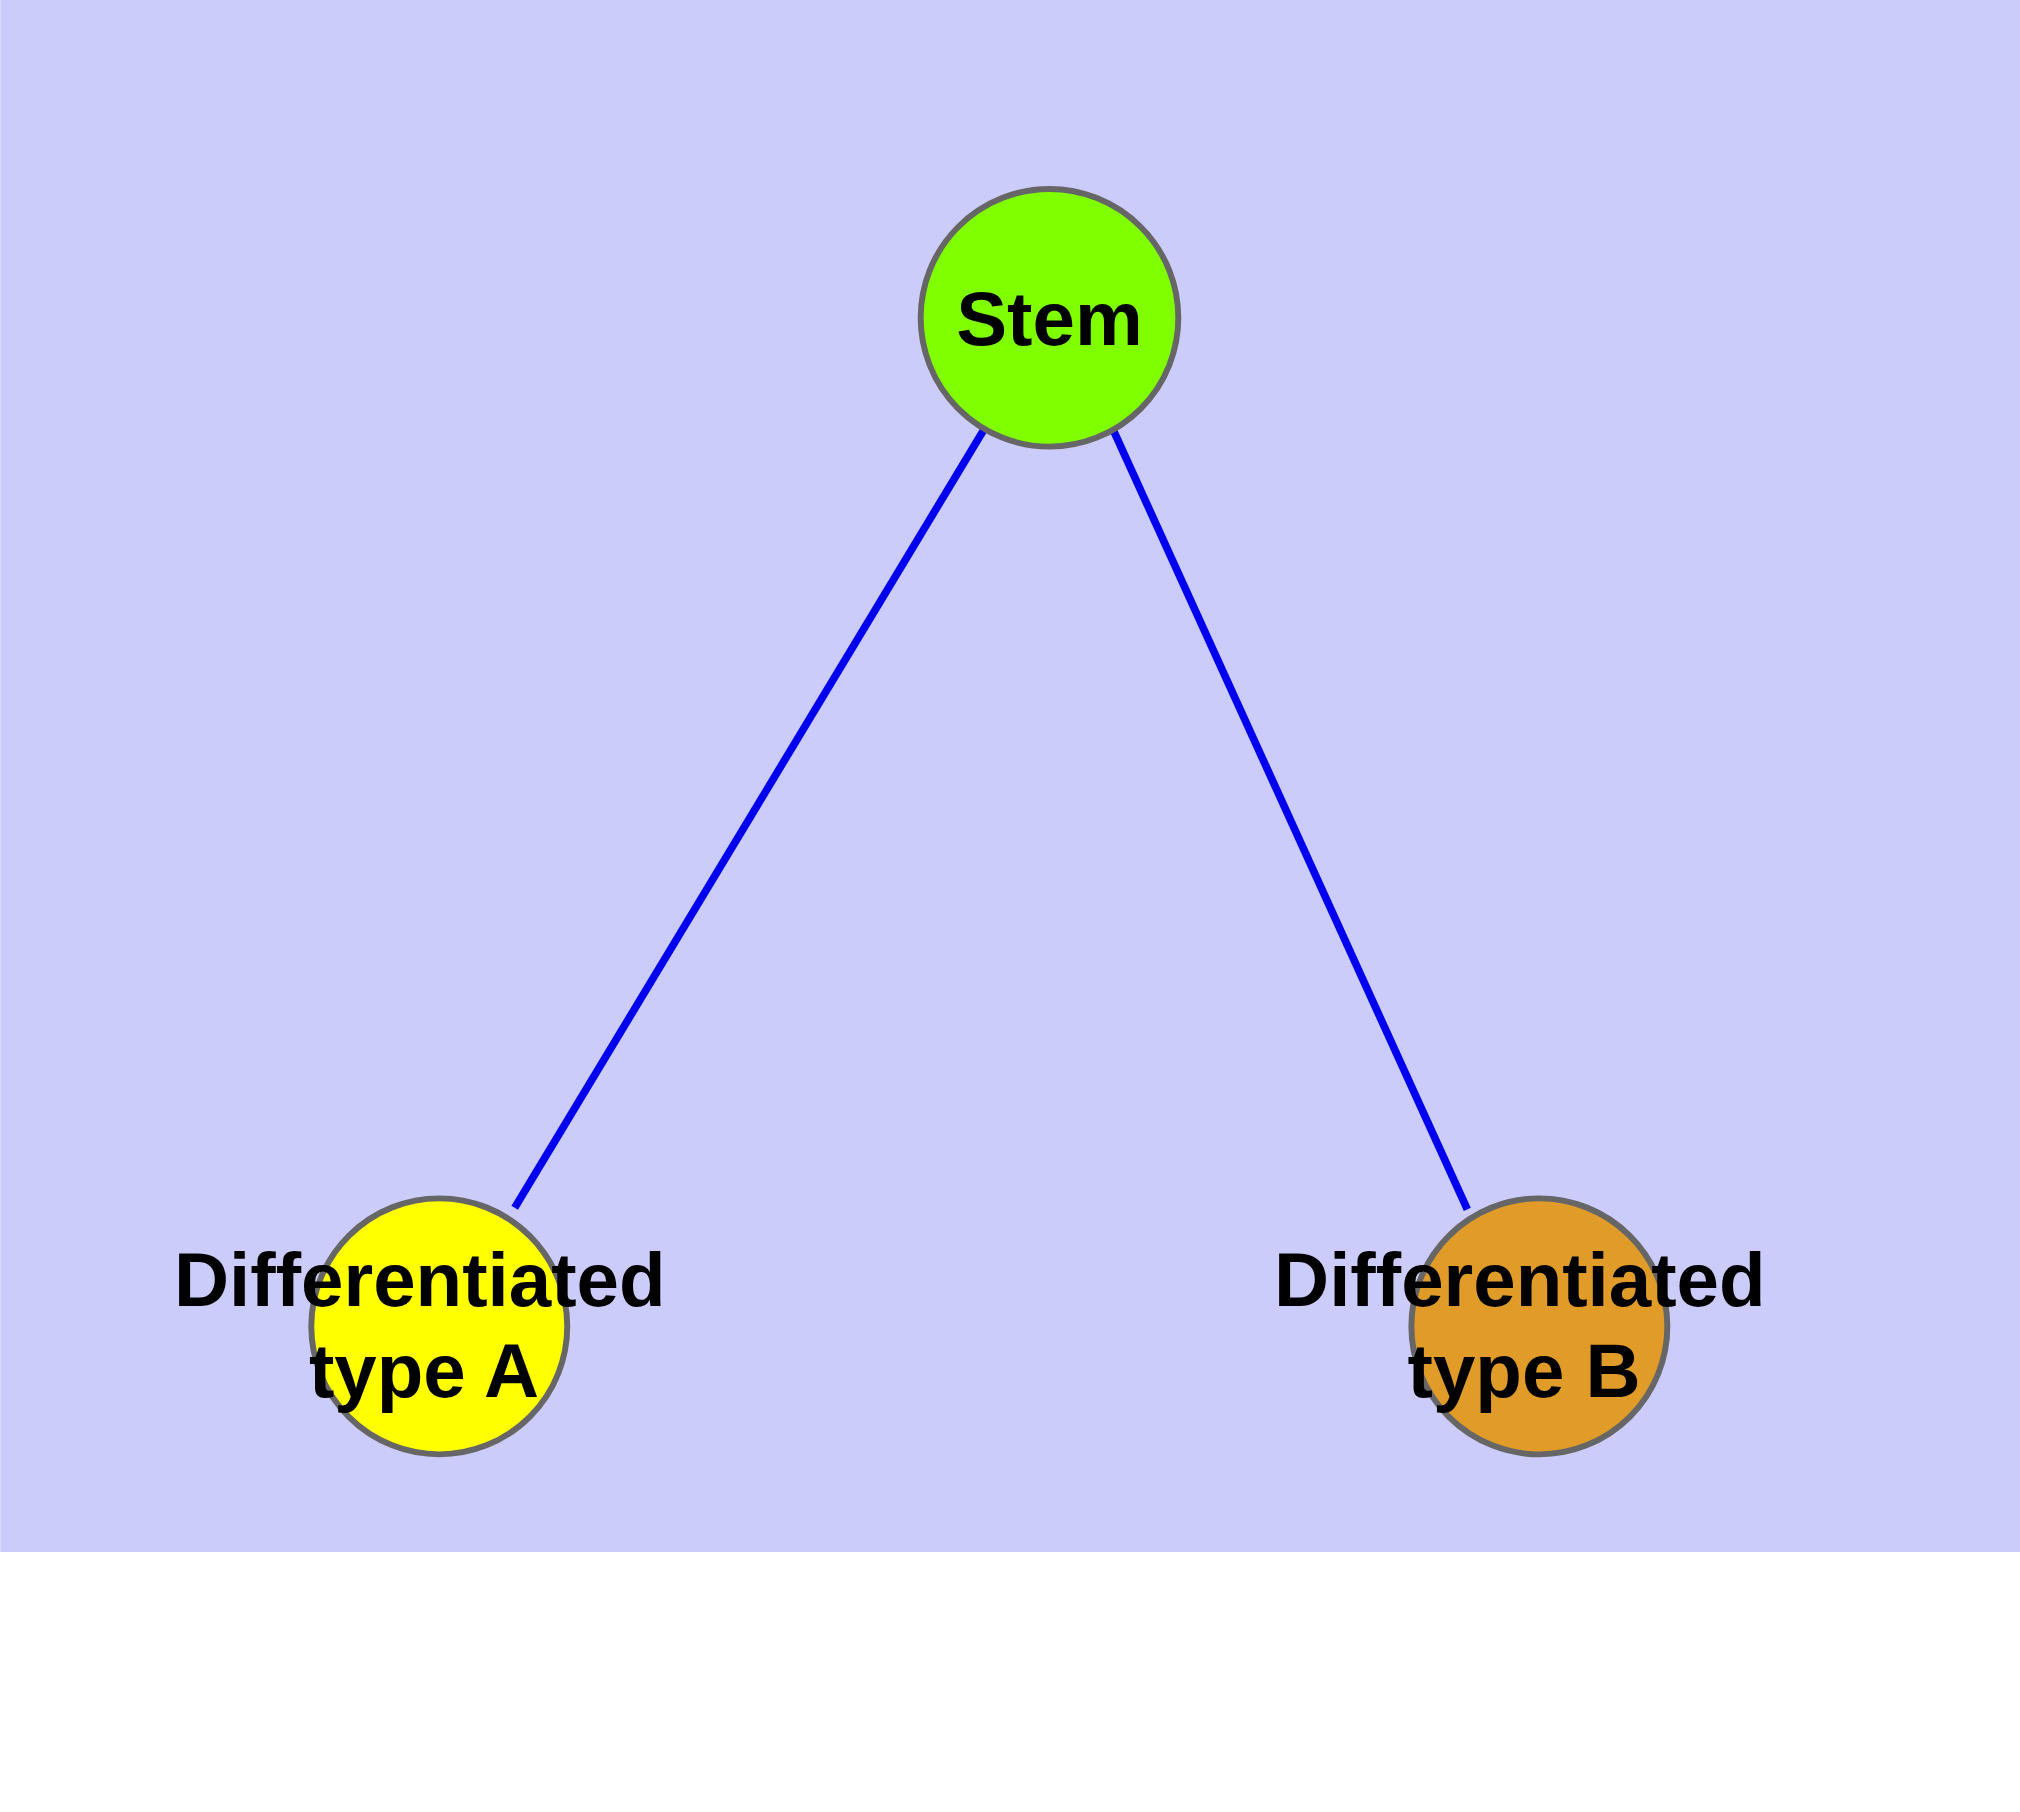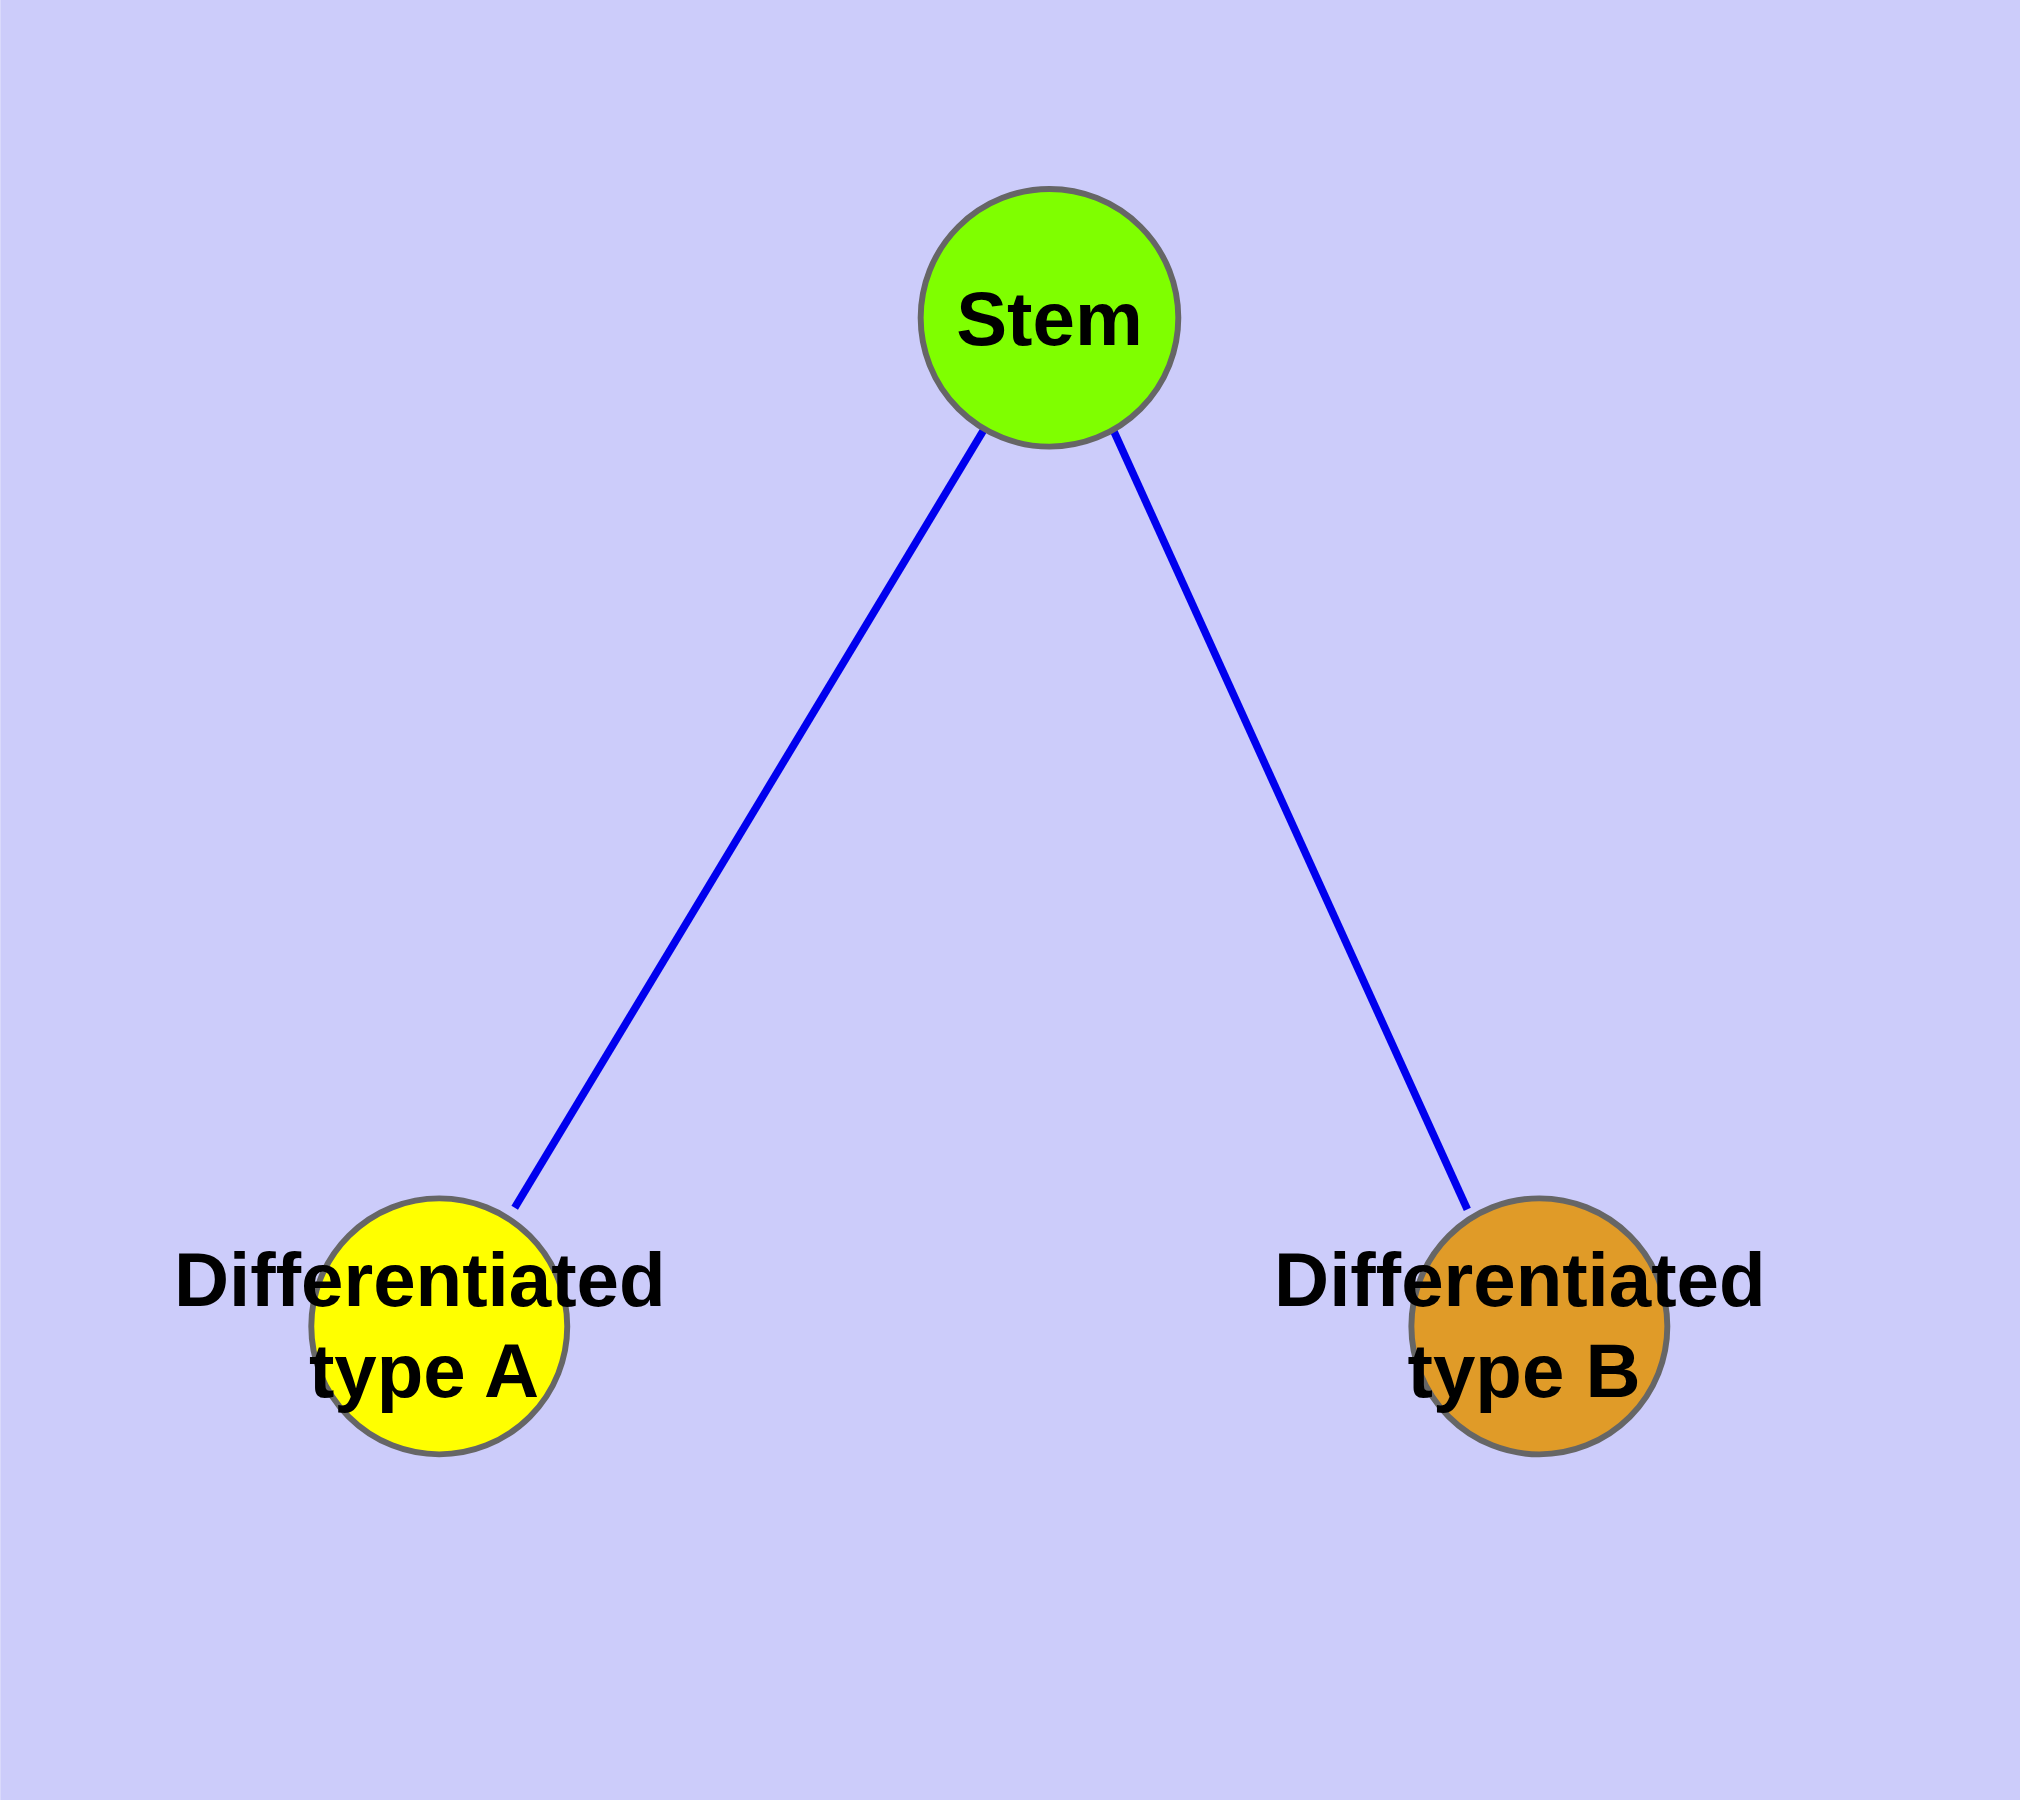--- a/index.html
+++ b/index.html
@@ -4,21 +4,21 @@
 <title>Cell Differentiation Graph</title>
 <style>
   html, body {
     margin: 0;
     padding: 0;
     background: #ffffff;
   }
   #canvas {
     position: relative;
     width: 2021px;
-    height: 1800px;
+    height: 1552px;
     overflow: hidden;
     font-family: "Liberation Sans", "DejaVu Sans", sans-serif;
   }
   #graph-svg {
     position: absolute;
     top: 0;
     left: 0;
     width: 2021px;
     height: 1812px;
     display: block;

